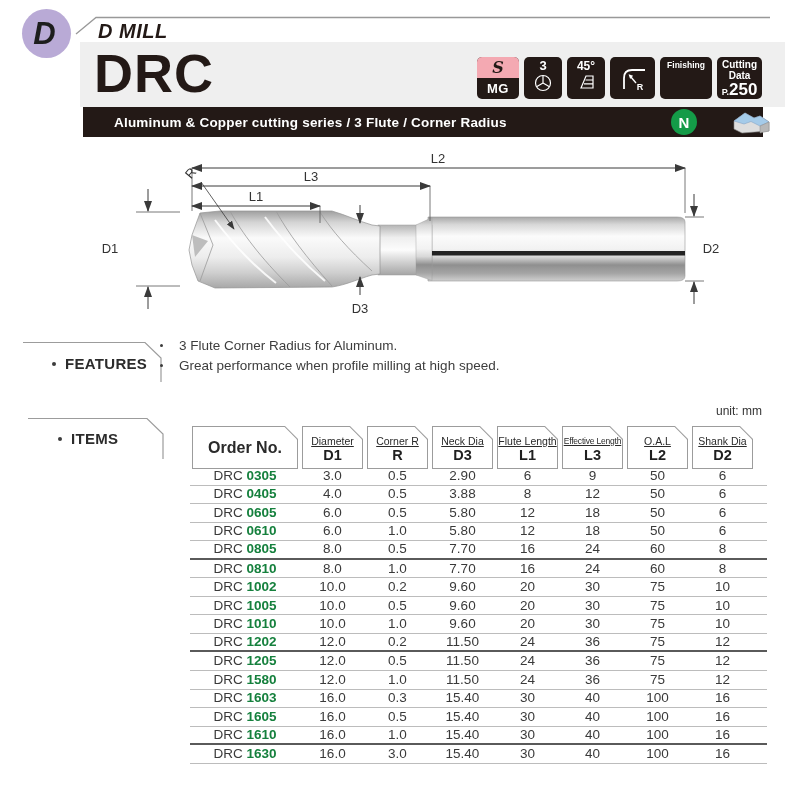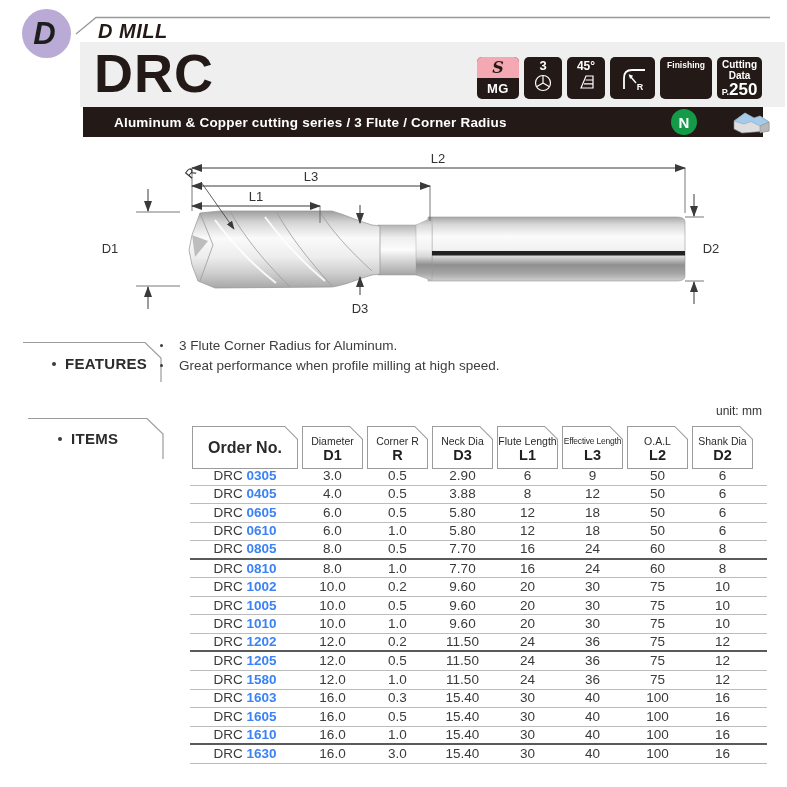--- a/index.html
+++ b/index.html
@@ -52,31 +52,31 @@
 
   
   .thead{left:190px;top:426px;width:565px;display:grid;grid-template-columns:110px repeat(7,65px);}
   .hcell{position:relative;margin:0 2px;height:43px;background:#9c9c9c;
     clip-path:polygon(0 0,calc(100% - 13px) 0,100% 13px,100% 100%,0 100%);}
   .hcell::before{content:"";position:absolute;inset:1px;background:#fff;
     clip-path:polygon(0 0,calc(100% - 12.4px) 0,100% 12.6px,100% 100%,0 100%);}
   .hin{position:relative;z-index:1;height:100%;display:flex;flex-direction:column;
        align-items:center;justify-content:center;}
   .horder-label{font-size:16px;font-weight:bold;color:#2a2a2a;}
-  .hlabel{font-size:10.5px;color:#2a2a2a;line-height:12px;margin-top:2px;}
+  .hlabel{font-size:10.5px;color:#2a2a2a;line-height:12px;margin-top:2px;text-decoration:underline;}
   .hsym{font-size:14.5px;font-weight:bold;color:#1f1f1f;line-height:16px;}
   .thead .hcell:nth-child(6) .hlabel{font-size:8.5px;letter-spacing:-.2px;}
 
   .tbody{left:190px;top:467px;width:577px;}
   .trow{display:grid;grid-template-columns:110px repeat(7,65px) 1fr;height:18.56px;
     align-items:center;border-bottom:1px solid #bcbcbc;box-sizing:border-box;
     font-size:13.5px;color:#3a3a3a;}
   .trow.thick{border-bottom:2px solid #5a5a5a;}
   .tcell{text-align:center;line-height:16px;white-space:nowrap;}
-  .tcell.order b{color:#3b82f6;}
+  .tcell.order b{color:#15803d;}
 
   svg{display:block;}
   .overlay{left:0;top:0;pointer-events:none;}
 </style>
 </head>
 <body>
 
 <div class="page">
 
   <svg class="abs overlay" width="787" height="787" viewBox="0 0 787 787">

